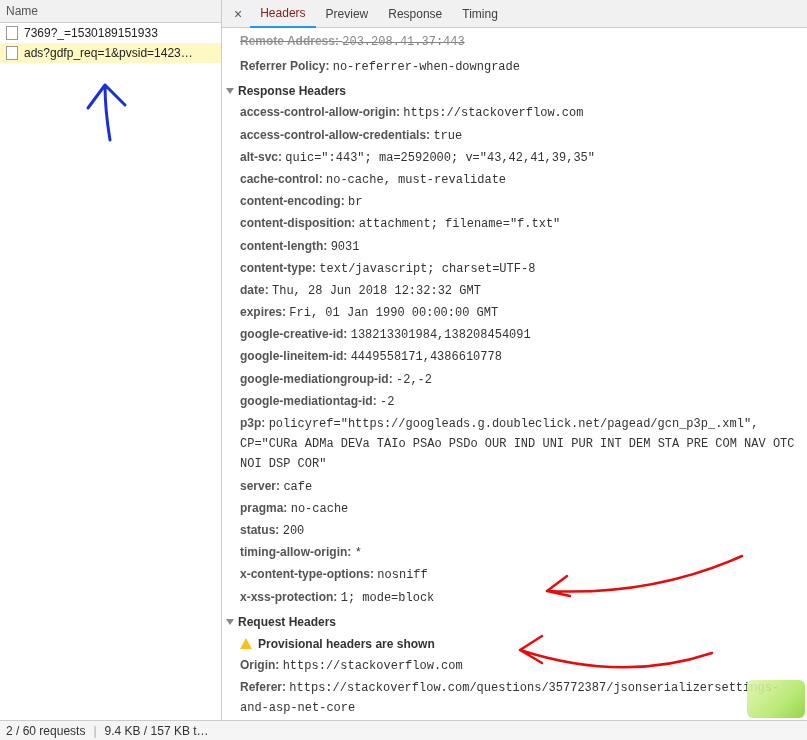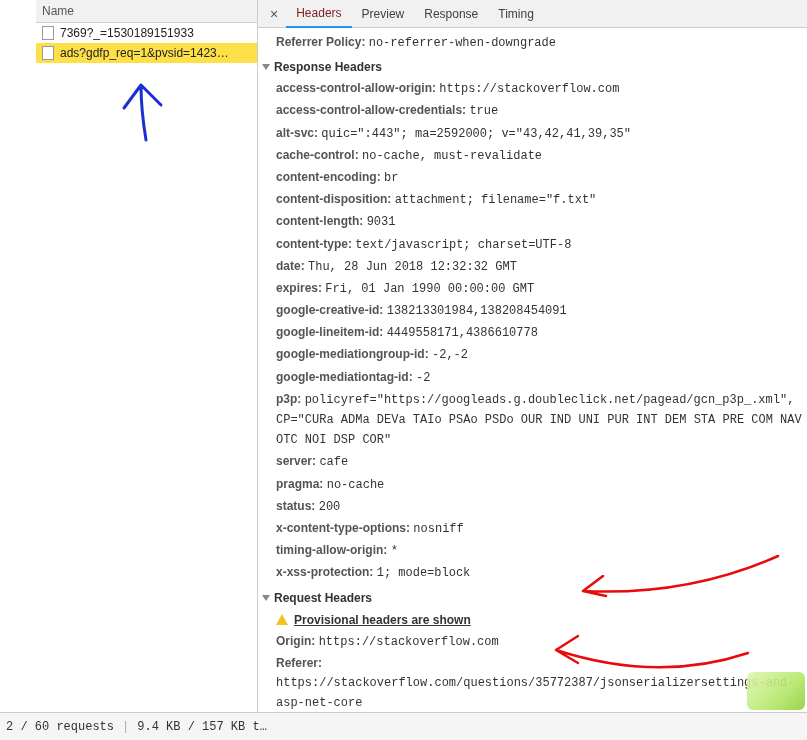--- a/index.html
+++ b/index.html
@@ -19,21 +19,20 @@
       flex: 1;
       overflow: hidden;
     }
     .sidebar {
       width: 222px;
       border-right: 1px solid #ccc;
       display: flex;
       flex-direction: column;
       background: #fff;
       position: relative;
-      margin-left: 36px;
     }
     .sidebar-header {
       background: #f1f1f1;
       border-bottom: 1px solid #ccc;
       padding: 4px 6px;
       color: #555;
       font-size: 12px;
     }
     .sidebar-list {
       flex: 1;
@@ -41,21 +40,21 @@
     }
     .sidebar-item {
       display: flex;
       align-items: center;
       padding: 3px 6px;
       white-space: nowrap;
       overflow: hidden;
       text-overflow: ellipsis;
       cursor: pointer;
     }
-    .sidebar-item.selected { background: #fde047; }
+    .sidebar-item.selected { background: #fef9c3; }
     .file-icon {
       width: 12px;
       height: 14px;
       border: 1px solid #999;
       background: #fff;
       margin-right: 6px;
       flex-shrink: 0;
       position: relative;
     }
     .sidebar-item span.label {
@@ -74,23 +73,22 @@
     .status-bar {
       border-top: 1px solid #ccc;
       background: #f5f5f5;
       padding: 3px 6px;
       font-size: 12px;
       color: #333;
       display: flex;
       gap: 8px;
       white-space: nowrap;
       overflow: hidden;
-      height: 28px;
-      align-items: center;
-      font-family: Liberation Mono, monospace;
+      height: 20px;
+      align-items: center;
     }
     .status-sep {
       color: #aaa;
     }
     .detail-panel {
       flex: 1;
       display: flex;
       flex-direction: column;
       position: relative;
       overflow: hidden;
@@ -150,21 +148,20 @@
     .hval { font-family: Consolas, 'Courier New', monospace; color: #333; }
     .truncated {
       color: #333;
       padding: 0 0 4px 18px;
     }
     .warning-row {
       padding: 4px 0 4px 18px;
       display: flex;
       align-items: center;
       gap: 6px;
-      text-decoration: underline;
     }
     .warn-icon {
       width: 0; height: 0;
       border-left: 6px solid transparent;
       border-right: 6px solid transparent;
       border-bottom: 11px solid #f0c420;
       position: relative;
     }
     .warn-row-text { font-weight: bold; color: #333; }
     .annotation-red {
@@ -206,20 +203,24 @@
   <div class="detail-panel">
     <div class="detail-tabs">
       <span class="close-x">×</span>
       <span class="tab active">Headers</span>
       <span class="tab">Preview</span>
       <span class="tab">Response</span>
       <span class="tab">Timing</span>
     </div>
 
     <div class="detail-body">
+      <div class="header-row truncated" style="text-decoration: line-through; opacity:0.6; padding-top:0;">
+        <span class="hkey">Remote Address:</span>
+        <span class="hval">203.208.41.37:443</span>
+      </div>
       <div class="header-row">
         <span class="hkey">Referrer Policy:</span>
         <span class="hval">no-referrer-when-downgrade</span>
       </div>
 
       <div class="section-title">
         <span class="triangle"></span>
         <span>Response Headers</span>
       </div>
       <div id="resp-headers">
@@ -234,22 +235,22 @@
           <div class="header-row"><span class="hkey">date: </span><span class="hval">Thu, 28 Jun 2018 12:32:32 GMT</span></div>
           <div class="header-row"><span class="hkey">expires: </span><span class="hval">Fri, 01 Jan 1990 00:00:00 GMT</span></div>
           <div class="header-row"><span class="hkey">google-creative-id: </span><span class="hval">138213301984,138208454091</span></div>
           <div class="header-row"><span class="hkey">google-lineitem-id: </span><span class="hval">4449558171,4386610778</span></div>
           <div class="header-row"><span class="hkey">google-mediationgroup-id: </span><span class="hval">-2,-2</span></div>
           <div class="header-row"><span class="hkey">google-mediationtag-id: </span><span class="hval">-2</span></div>
           <div class="header-row"><span class="hkey">p3p: </span><span class="hval">policyref="https://googleads.g.doubleclick.net/pagead/gcn_p3p_.xml", CP="CURa ADMa DEVa TAIo PSAo PSDo OUR IND UNI PUR INT DEM STA PRE COM NAV OTC NOI DSP COR"</span></div>
           <div class="header-row"><span class="hkey">server: </span><span class="hval">cafe</span></div>
           <div class="header-row"><span class="hkey">pragma: </span><span class="hval">no-cache</span></div>
           <div class="header-row"><span class="hkey">status: </span><span class="hval">200</span></div>
+          <div class="header-row"><span class="hkey">timing-allow-origin: </span><span class="hval">*</span></div>
           <div class="header-row"><span class="hkey">x-content-type-options: </span><span class="hval">nosniff</span></div>
-          <div class="header-row"><span class="hkey">timing-allow-origin: </span><span class="hval">*</span></div>
           <div class="header-row"><span class="hkey">x-xss-protection: </span><span class="hval">1; mode=block</span></div>
         </div>
 
       <div class="section-title">
         <span class="triangle"></span>
         <span>Request Headers</span>
       </div>
       <div class="warning-row">
         <span class="warn-icon"></span>
         <span class="warn-row-text">Provisional headers are shown</span>

